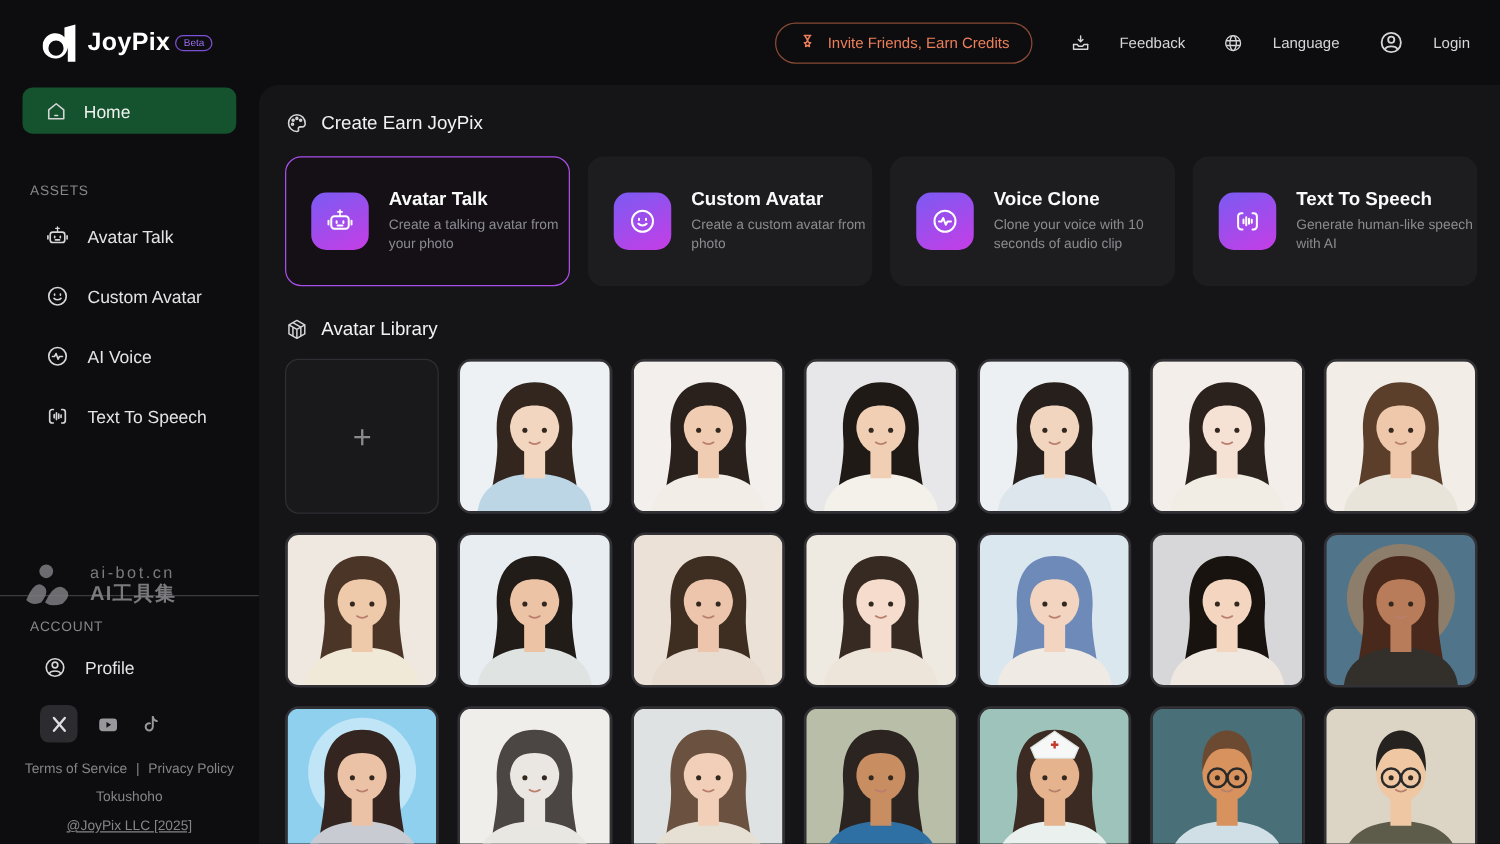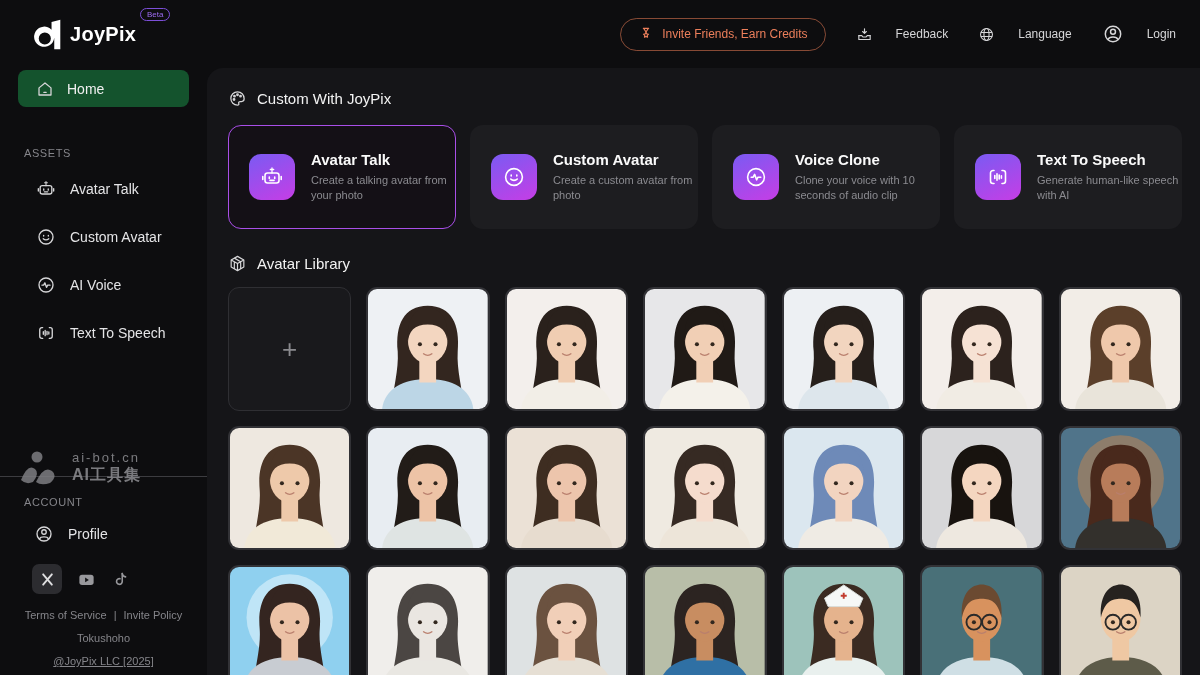--- a/index.html
+++ b/index.html
@@ -8,21 +8,21 @@
     background:#0d0d0f; color:#e8e8e8;
     font-family:"Liberation Sans", sans-serif;
   }
   .app { display:flex; width:100%; height:100%; }
 
   
   .sidebar { width:207px; flex:none; position:relative; background:#0d0d0f; }
   .logo-row { display:flex; align-items:center; gap:9px; padding:16px 0 0 34px; position:relative; height:52px; }
   .logo-mark svg { width:27px; height:31px; display:block; }
   .brand-name { font-size:20px; font-weight:bold; color:#ffffff; letter-spacing:.3px; }
-  .beta-badge { position:absolute; left:140px; top:8px; font-size:8px; color:#9d6cf2;
+  .beta-badge { position:absolute; left:140px; top:28px; font-size:8px; color:#9d6cf2;
     border:1px solid #7c4fd8; border-radius:8px; padding:1px 6px; }
   .home-item { margin:18px 18px 0; background:#14532d; border-radius:8px; height:37px;
     display:flex; align-items:center; gap:13px; padding-left:18px; font-size:14px; color:#f0f0f0; cursor:pointer; }
   .section-label { margin:40px 0 0 24px; font-size:11px; color:#85858a; letter-spacing:.6px; }
   .nav-list { margin-top:6px; }
   .nav-item { height:48px; display:flex; align-items:center; gap:14px; padding-left:36px;
     font-size:14px; color:#e4e4e6; cursor:pointer; }
   .ico { display:inline-flex; color:#d6d6d8; }
   .ico svg { width:20px; height:20px; display:block; }
   .home-item .ico svg { width:18px; height:18px; }
@@ -201,21 +201,21 @@
             <svg viewBox="0 0 24 24" fill="none" stroke="currentColor" stroke-width="2" stroke-linecap="round">
               <path d="M14.2 4.5v10a3.6 3.6 0 1 1-2.8-3.5"></path>
               <path d="M14.2 4.5c.4 2.3 1.9 3.8 4.2 4.2"></path>
             </svg>
           </span>
         </div>
 
       <div class="footer-links">
         <span class="lnk">Terms of Service</span>
         <span>|</span>
-        <span class="lnk">Invite Policy</span>
+        <span class="lnk">Privacy Policy</span>
       </div>
       <div class="footer-line lnk">Tokushoho</div>
       <div class="footer-line">@JoyPix LLC [2025]</div>
     </div>
   </aside>
 
   <div class="main-col">
 
     <header class="topbar">
       <button class="invite-btn">
@@ -263,21 +263,21 @@
       <div class="panel-heading">
         <span class="ico">
             <svg viewBox="0 0 24 24" fill="none" stroke="currentColor" stroke-width="1.6" stroke-linecap="round">
               <path d="M12 3.6a8.4 8.4 0 1 0 0 16.8c1.5 0 2-1 1.6-2-.5-1.3.1-2.6 2-2.6h1.5c2 0 3.3-1.5 3.3-3.4C20.4 7 16.6 3.6 12 3.6z"></path>
               <circle cx="8.2" cy="9" r="1"></circle>
               <circle cx="12" cy="7.2" r="1"></circle>
               <circle cx="15.8" cy="9" r="1"></circle>
               <circle cx="7.6" cy="13.2" r="1"></circle>
             </svg>
           </span>
-        <span>Custom With JoyPix</span>
+        <span>Create Earn JoyPix</span>
       </div>
 
       <div class="cards-row" id="cards-row">
           <div class="feature-card selected">
             <span class="card-icon">
               <svg viewBox="0 0 24 24" fill="none" stroke="currentColor" stroke-width="1.6" stroke-linecap="round" stroke-linejoin="round">
                 <rect x="5" y="8" width="14" height="10" rx="2.5"></rect>
                 <path d="M12 8V6.2M10.3 4.5h3.4M12 3v3" stroke-width="1.3"></path>
                 <path d="M2.8 11.5v3M21.2 11.5v3"></path>
                 <path d="M9.3 12v1.4M14.7 12v1.4"></path>

